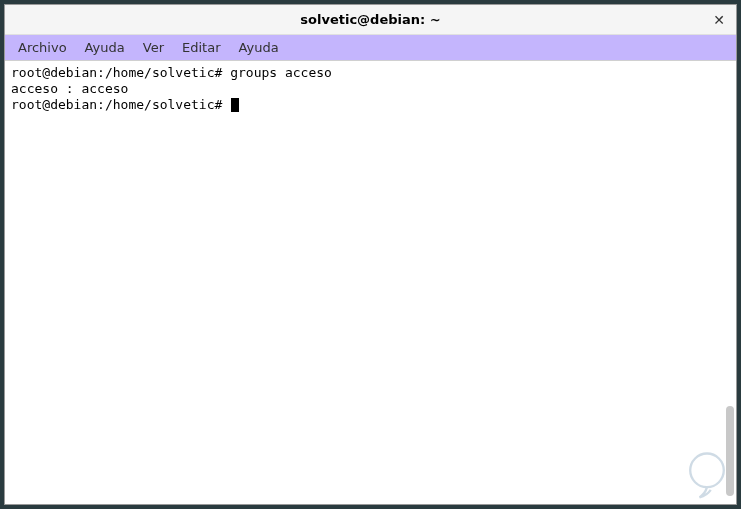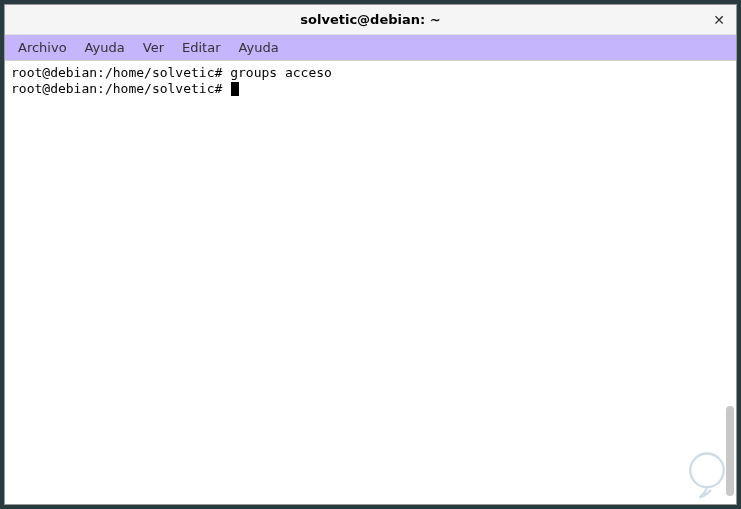--- a/index.html
+++ b/index.html
@@ -141,20 +141,21 @@
   <div class="menubar">
     <div class="menu-item">Archivo</div>
     <div class="menu-item">Ayuda</div>
     <div class="menu-item">Ver</div>
     <div class="menu-item">Editar</div>
     <div class="menu-item">Ayuda</div>
   </div>
 
   <div class="terminal-area">
     <div class="terminal-line"><span>root@debian:/home/solvetic#</span> <span>groups acceso</span></div>
+    <div class="terminal-line"><span>acceso : acceso</span></div>
     <div class="terminal-line"><span>root@debian:/home/solvetic#</span> <span class="cursor-block"></span></div>
 
     <div class="scrollbar"></div>
   </div>
 
 </div>
 
 <div class="watermark">
   <svg viewBox="0 0 60 60">
     <circle cx="30" cy="25" r="18" fill="none" stroke="#b0c4d4" stroke-width="2.5"></circle>

